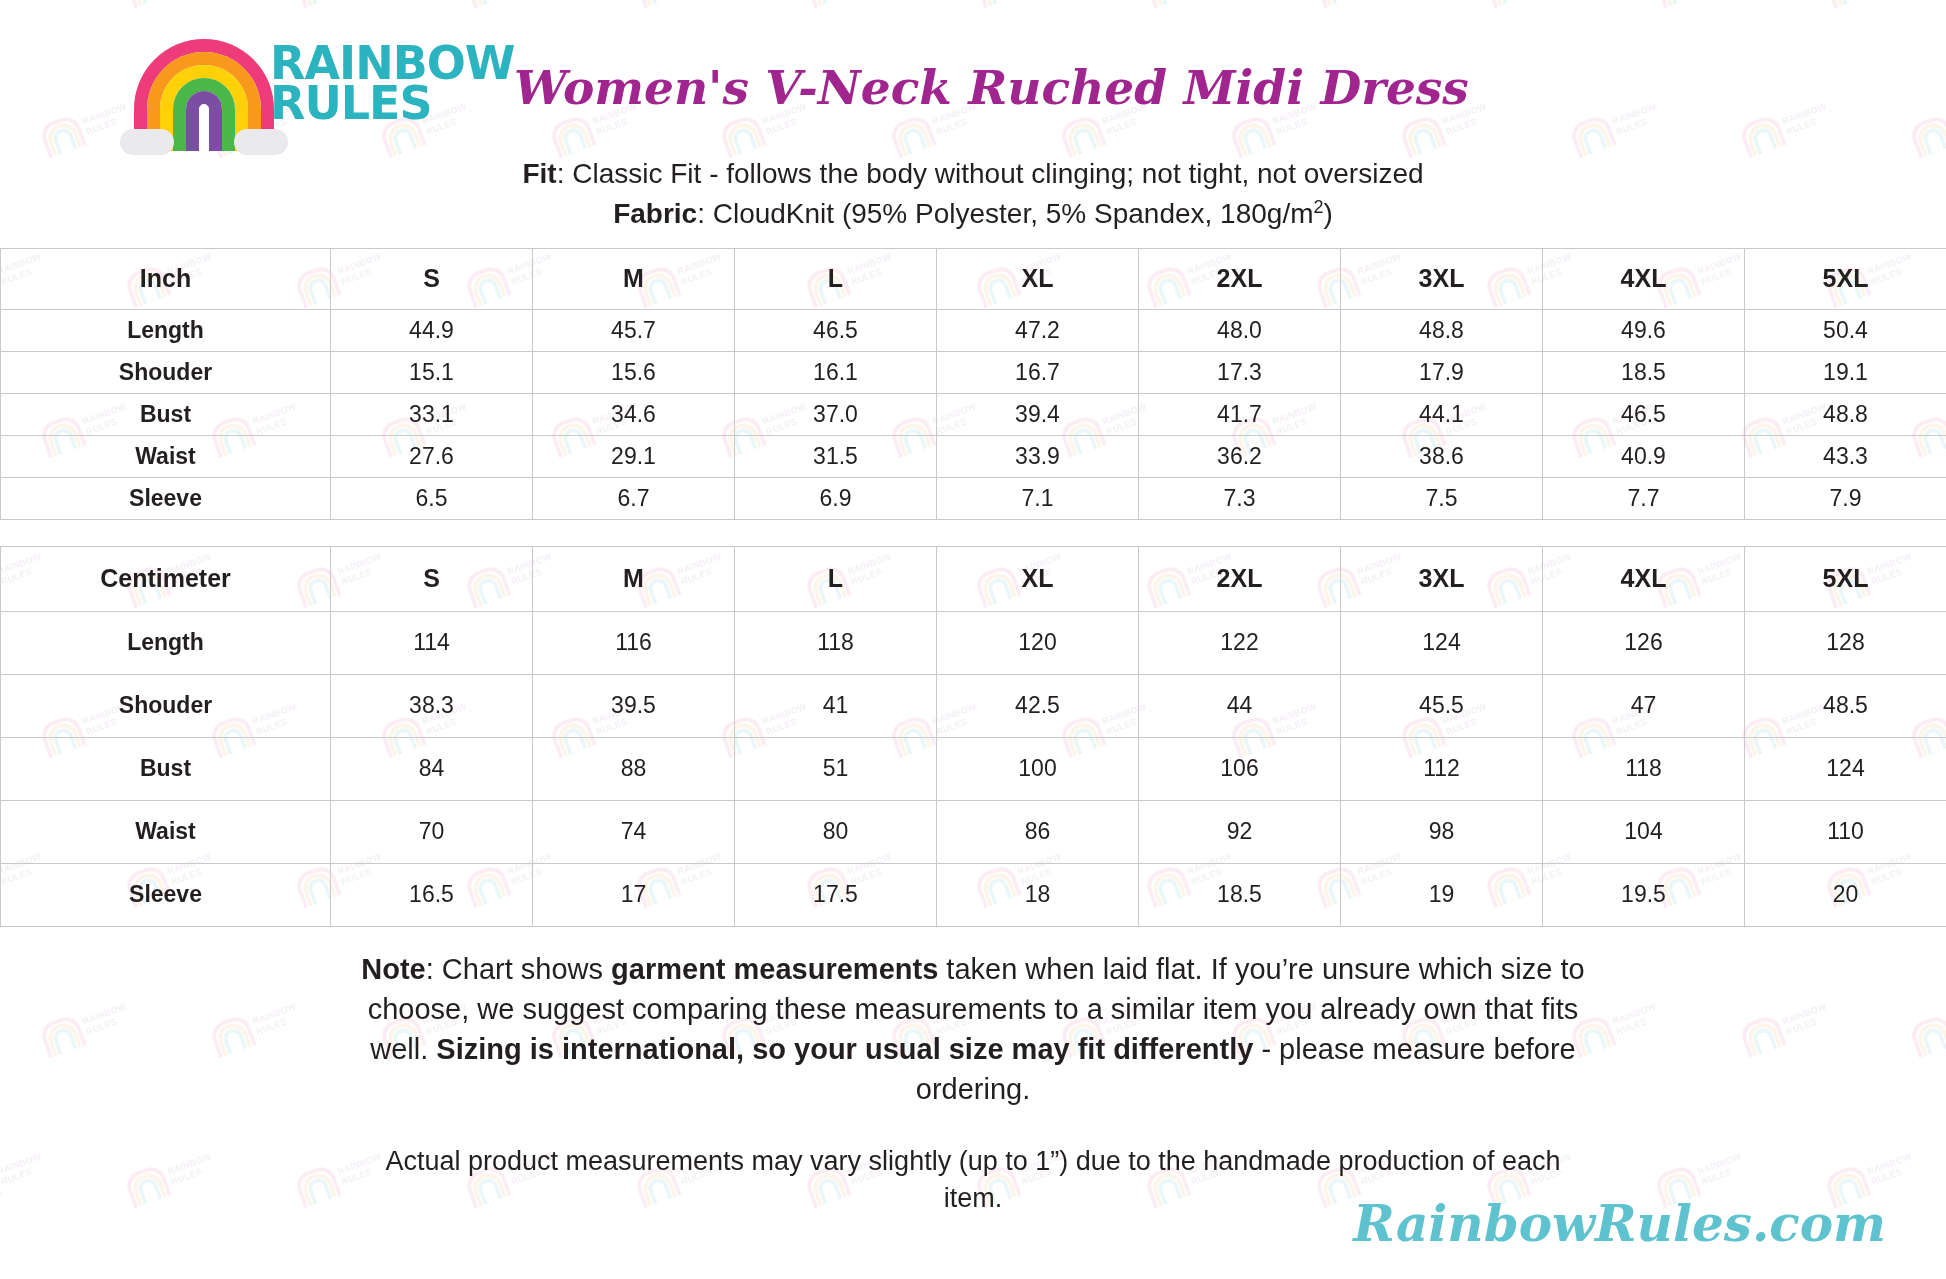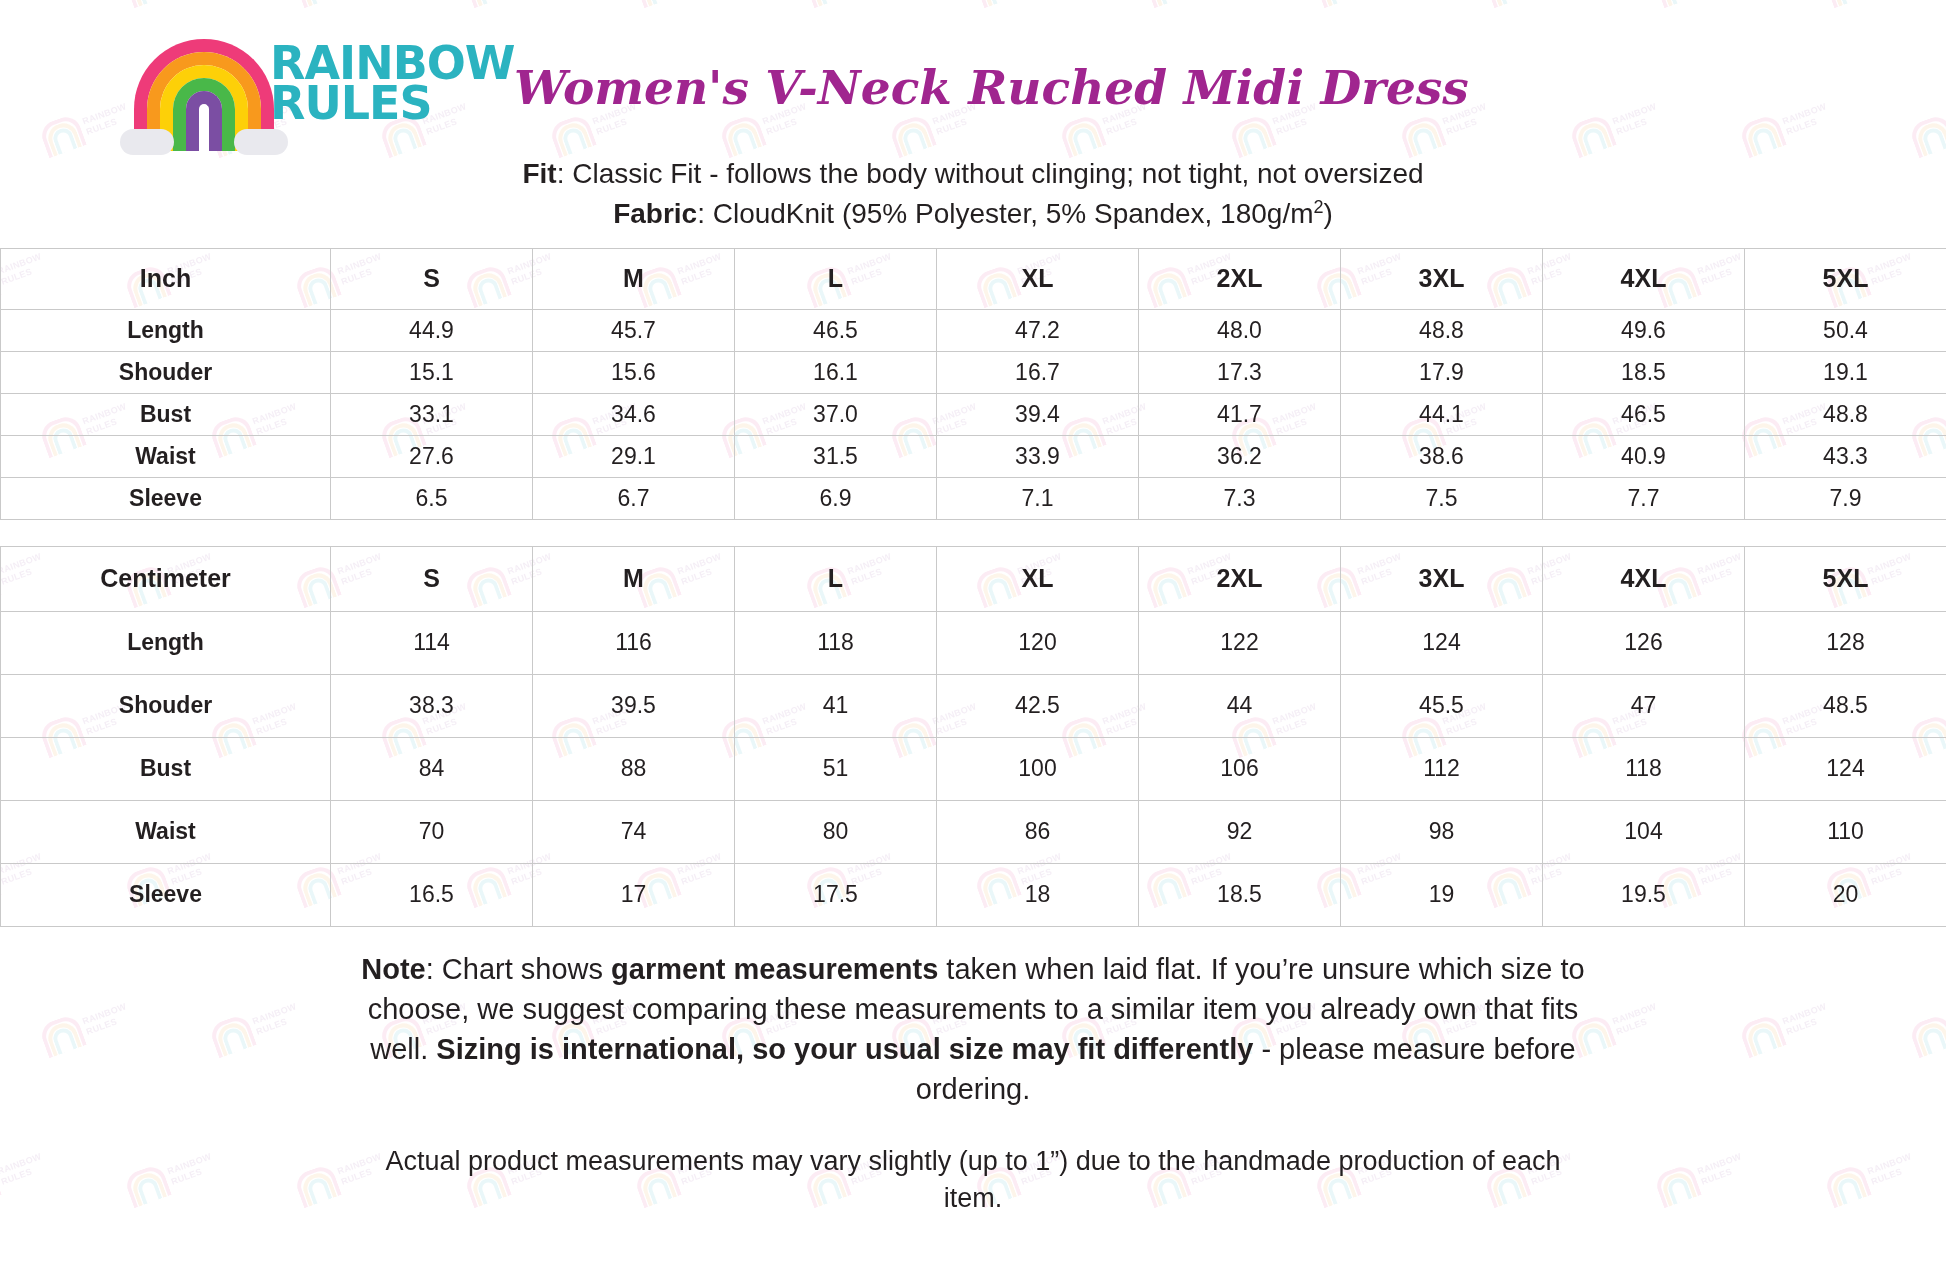--- a/index.html
+++ b/index.html
@@ -1038,14 +1038,15 @@
         </tr>
       </tbody>
   </table>
 
   <div class="note">
     <b>Note</b><span>: Chart shows </span><b>garment measurements</b><span> taken when laid flat. If you’re unsure which size to choose, we suggest comparing these measurements to a similar item you already own that fits well. </span><b>Sizing is international, so your usual size may fit differently</b><span> - please measure before ordering.</span>
   </div>
 
   <div class="disclaimer">Actual product measurements may vary slightly (up to 1”) due to the handmade production of each item.</div>
 
+  <div class="footer-url">RainbowRules.com</div>
 
 </div>
 
 </body></html>

